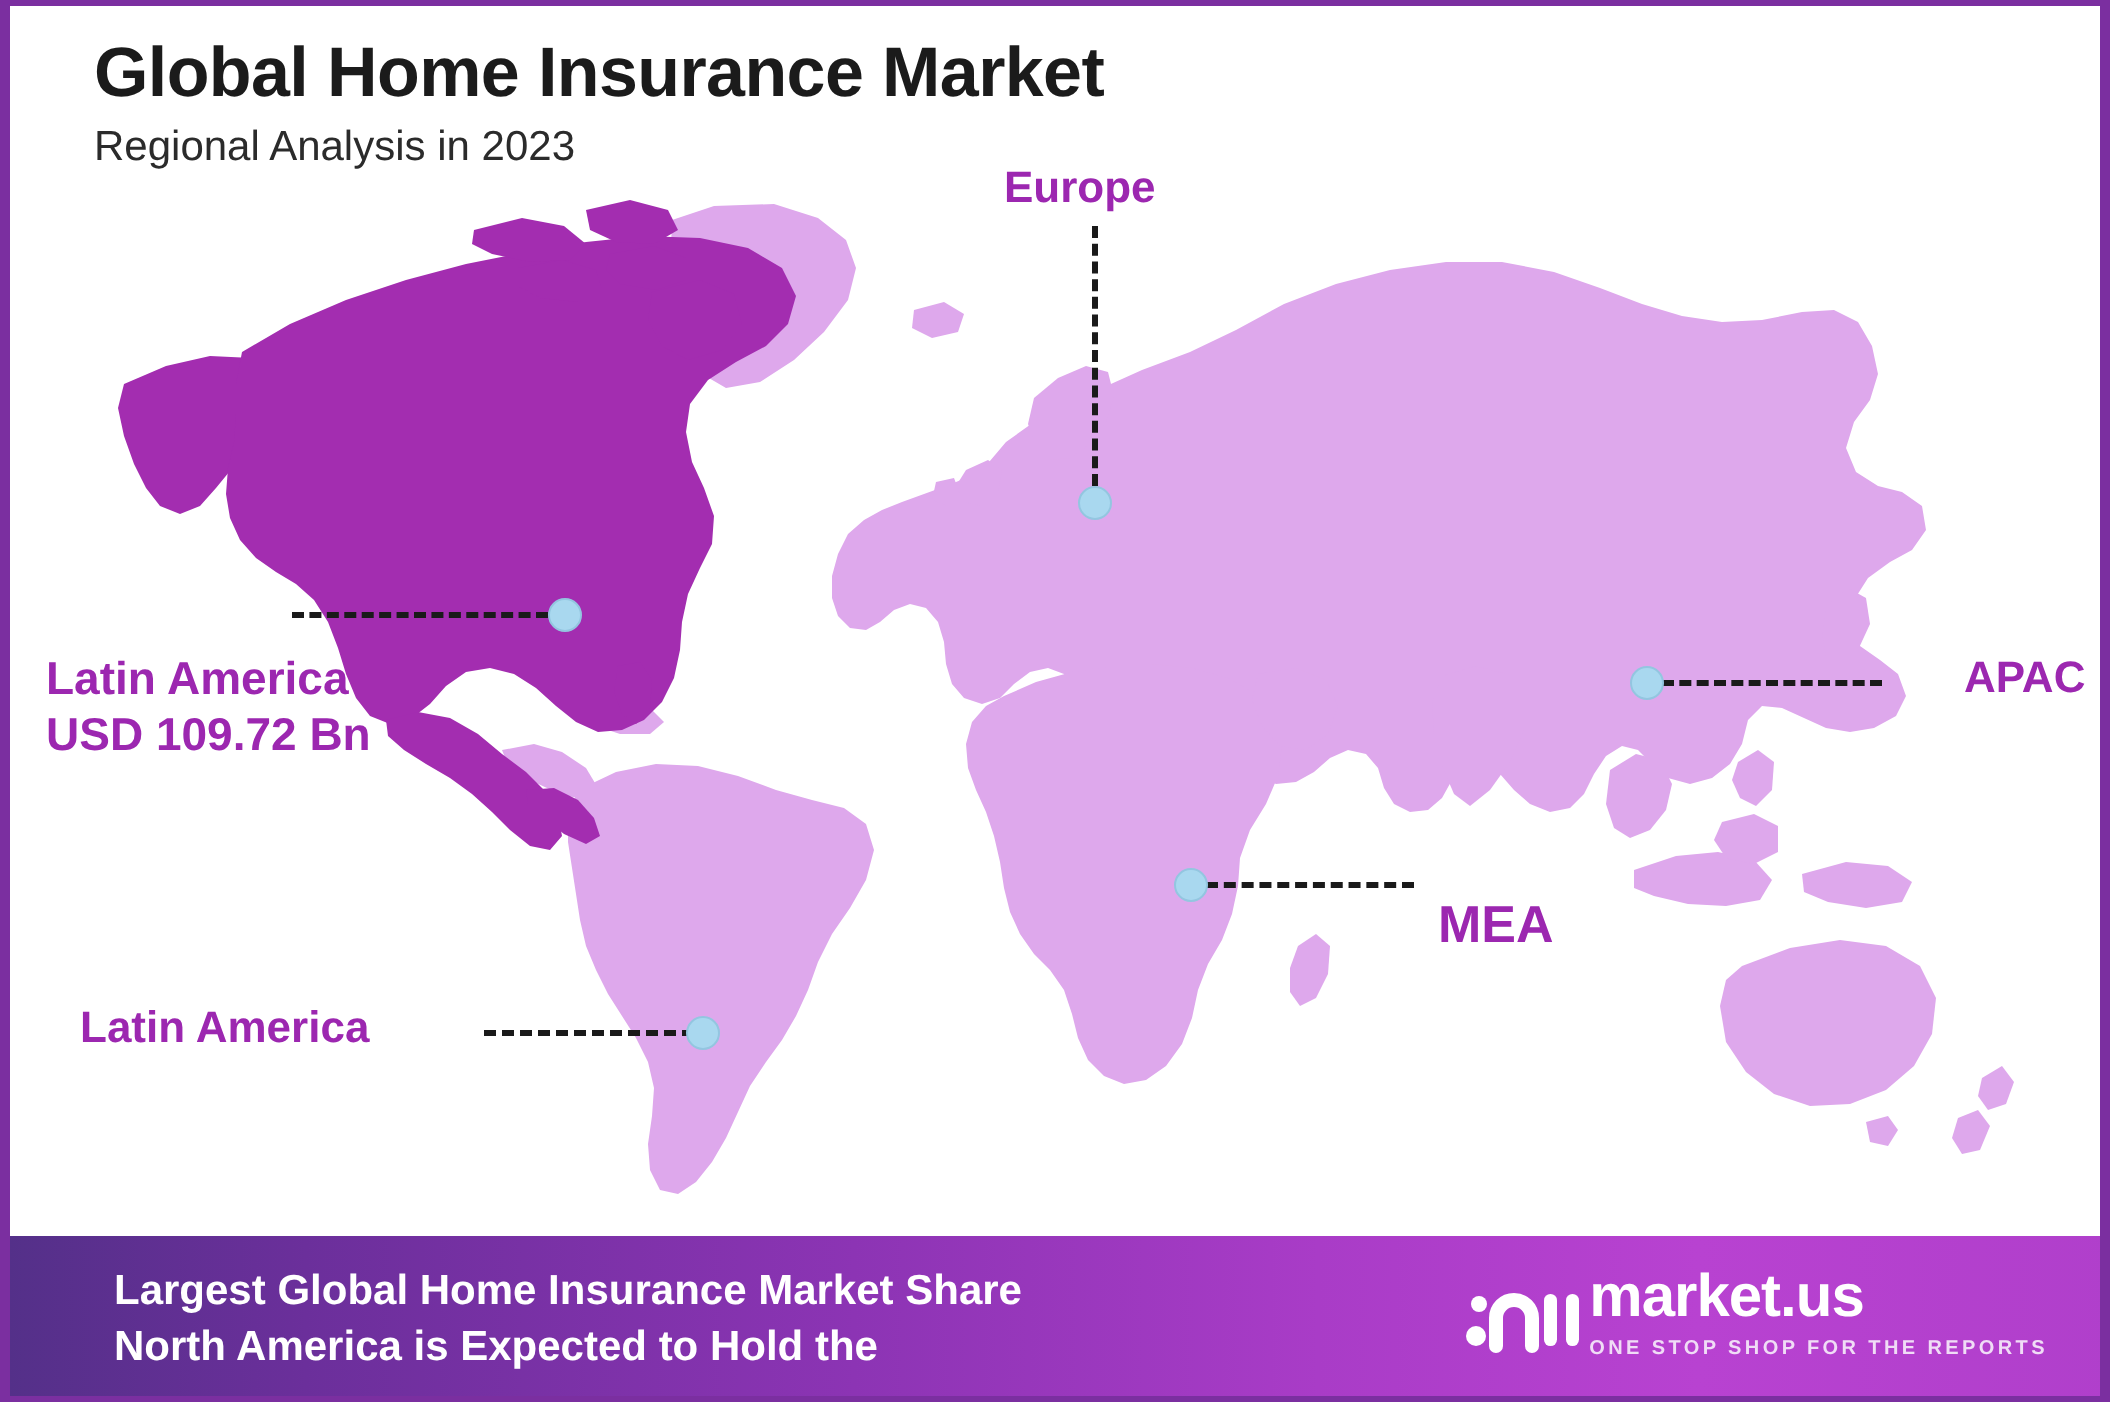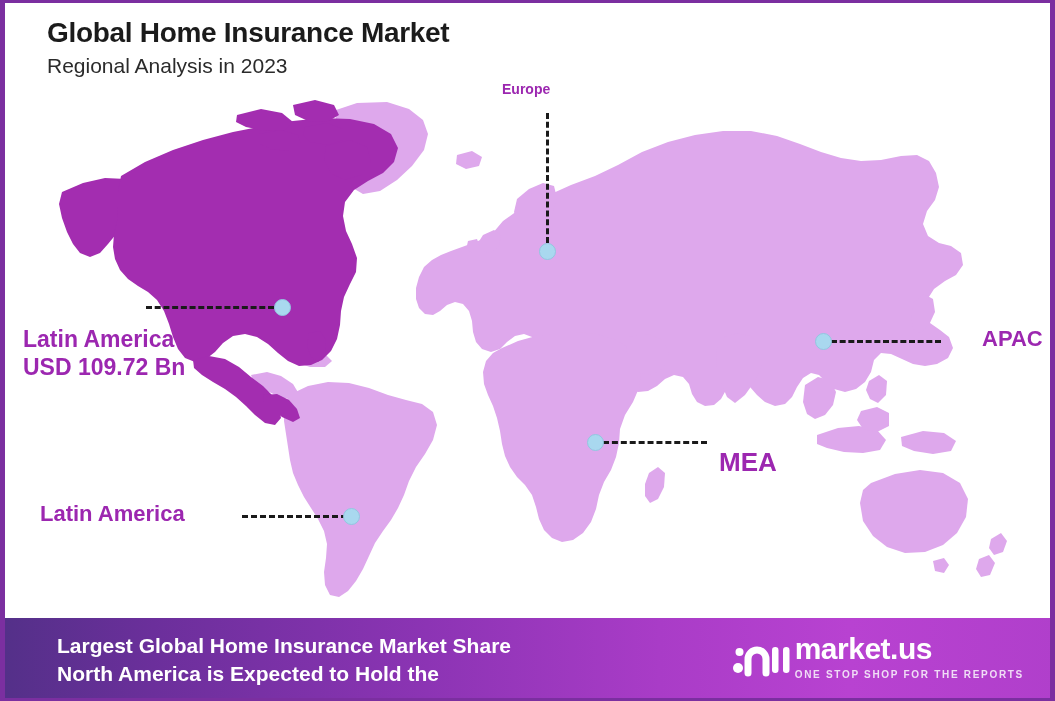--- a/index.html
+++ b/index.html
@@ -19,21 +19,21 @@
     border-top:3px solid #7b2fa0;
   }
   
   #header{
     position:absolute;
     left:42px;
     top:14px;
     z-index:40;
   }
   #title{
-    font-size:28px;
+    font-size:35px;
     font-weight:bold;
     color:#1b1b1b;
     letter-spacing:-0.3px;
     line-height:1.12;
     margin:0;
     white-space:nowrap;
   }
   #subtitle{
     font-size:21px;
     font-weight:normal;
@@ -82,21 +82,21 @@
     position:absolute;
     height:0;
     border-top:3px dashed #1a1a1a;
   }
   .dash-v{
     position:absolute;
     width:0;
     border-left:3px dashed #1a1a1a;
   }
   
-  #label-europe{left:497px;top:78px;font-size:14px;}
+  #label-europe{left:497px;top:78px;font-size:22px;}
   #label-apac{left:977px;top:323px;font-size:22px;}
   #label-mea{left:714px;top:444px;font-size:26px;}
   #label-na{left:18px;top:323px;font-size:23px;}
   #label-latam{left:35px;top:498px;font-size:22px;}
 
   
   #dash-europe{left:541px;top:110px;height:130px;}
   #dot-europe{left:534px;top:240px;}
   #dash-apac{left:826px;top:337px;width:110px;}
   #dot-apac{left:810px;top:330px;}

